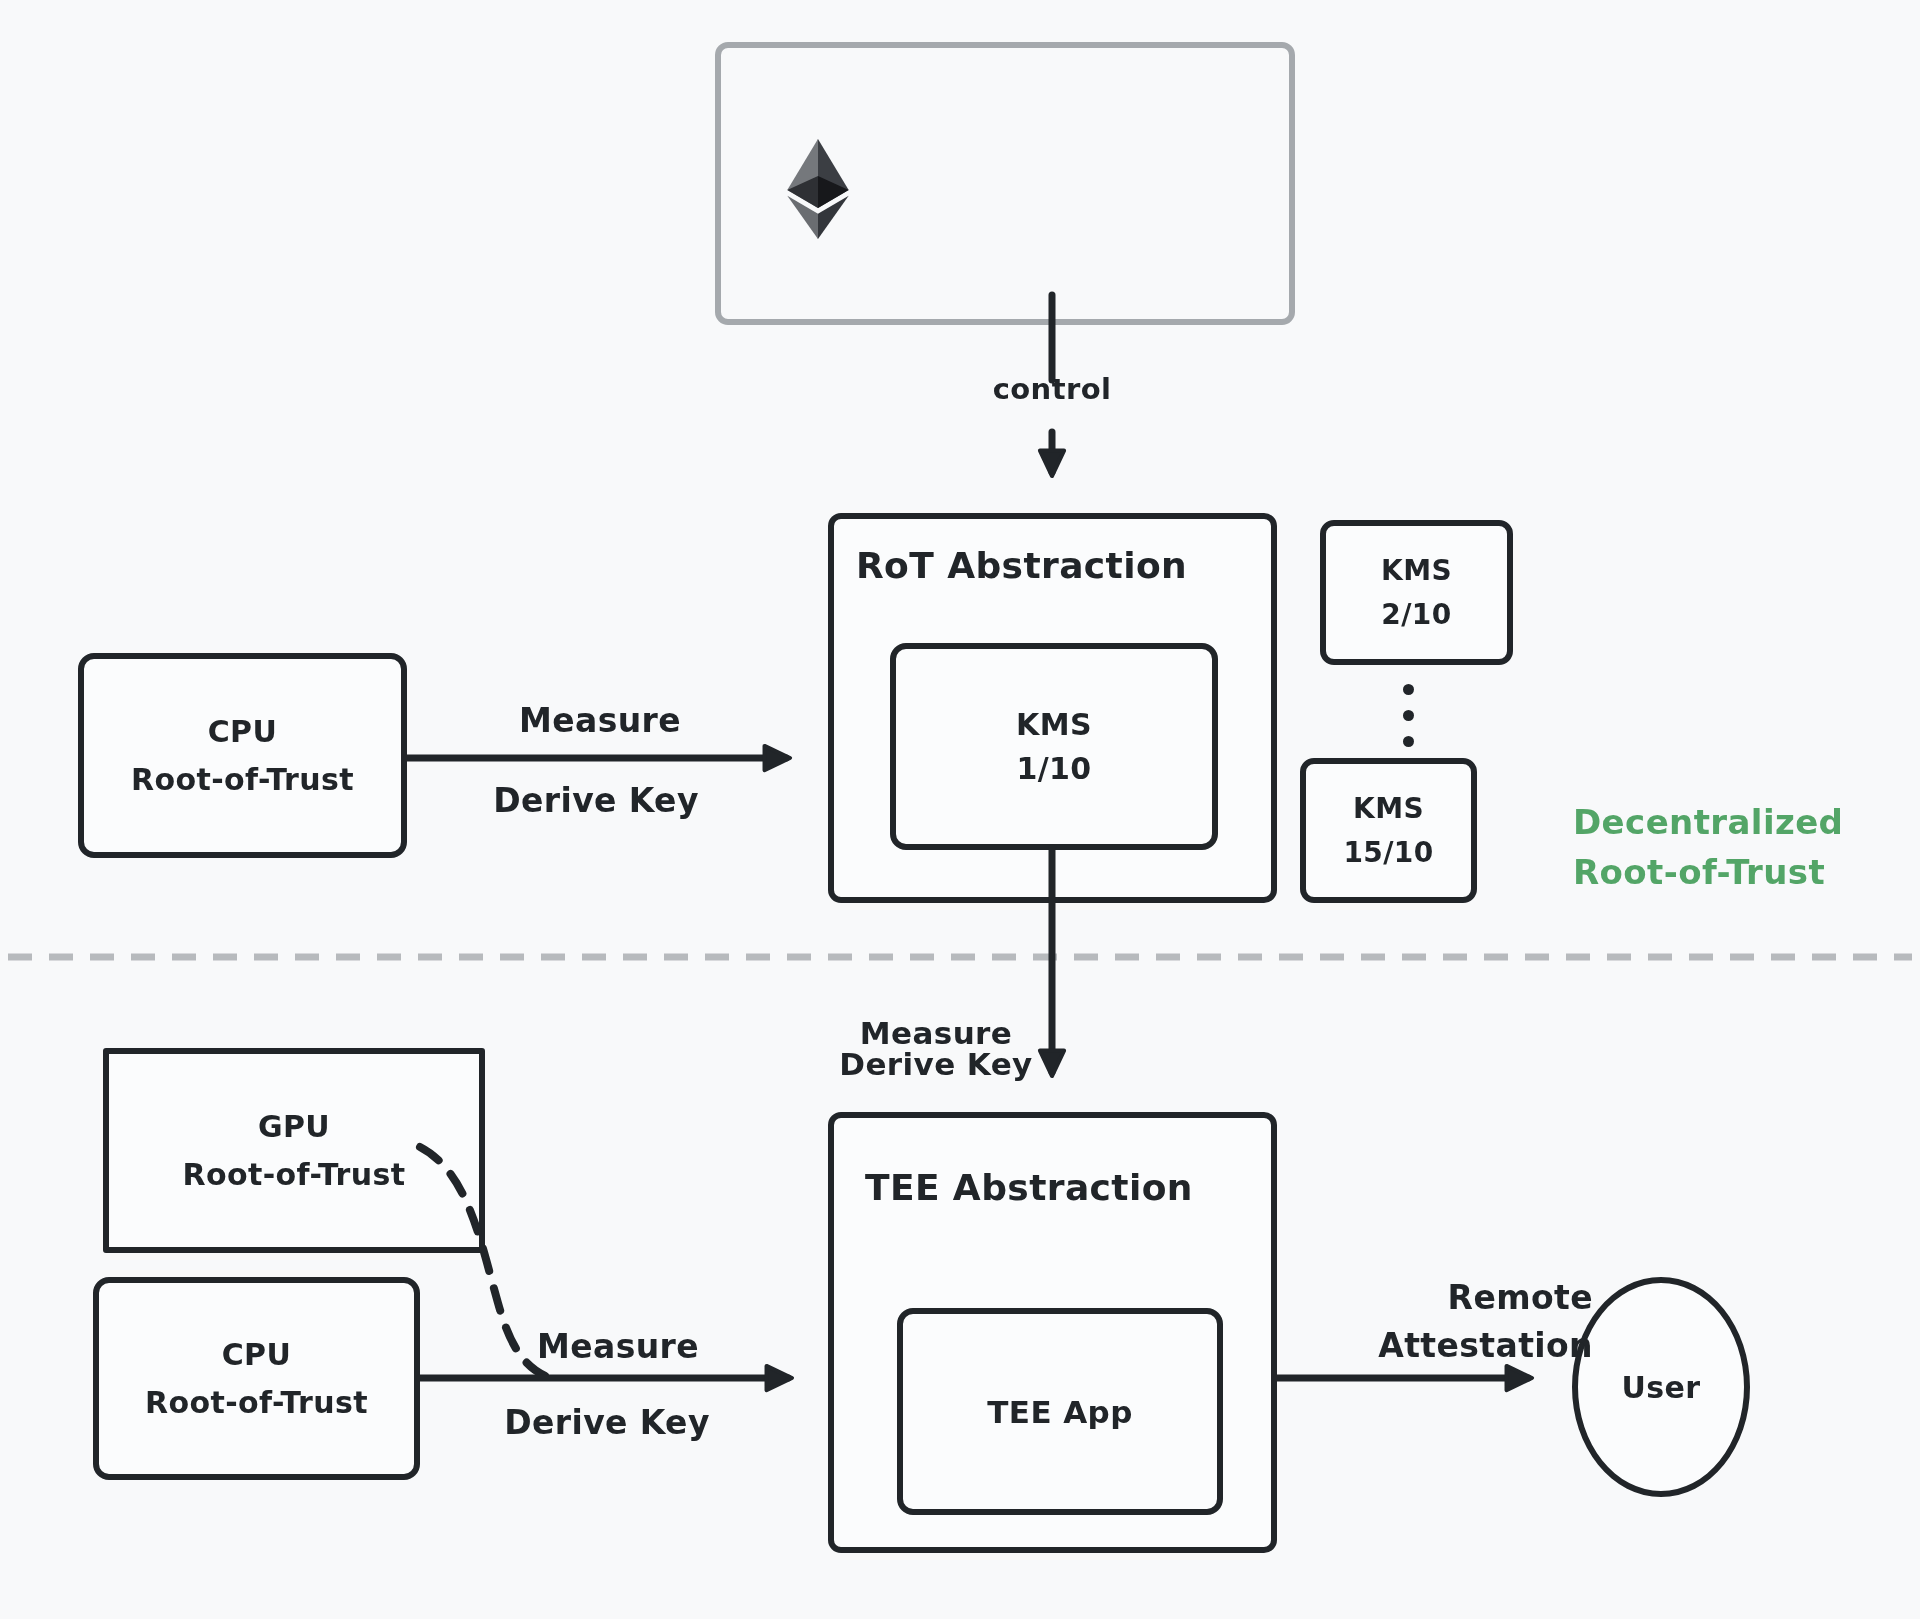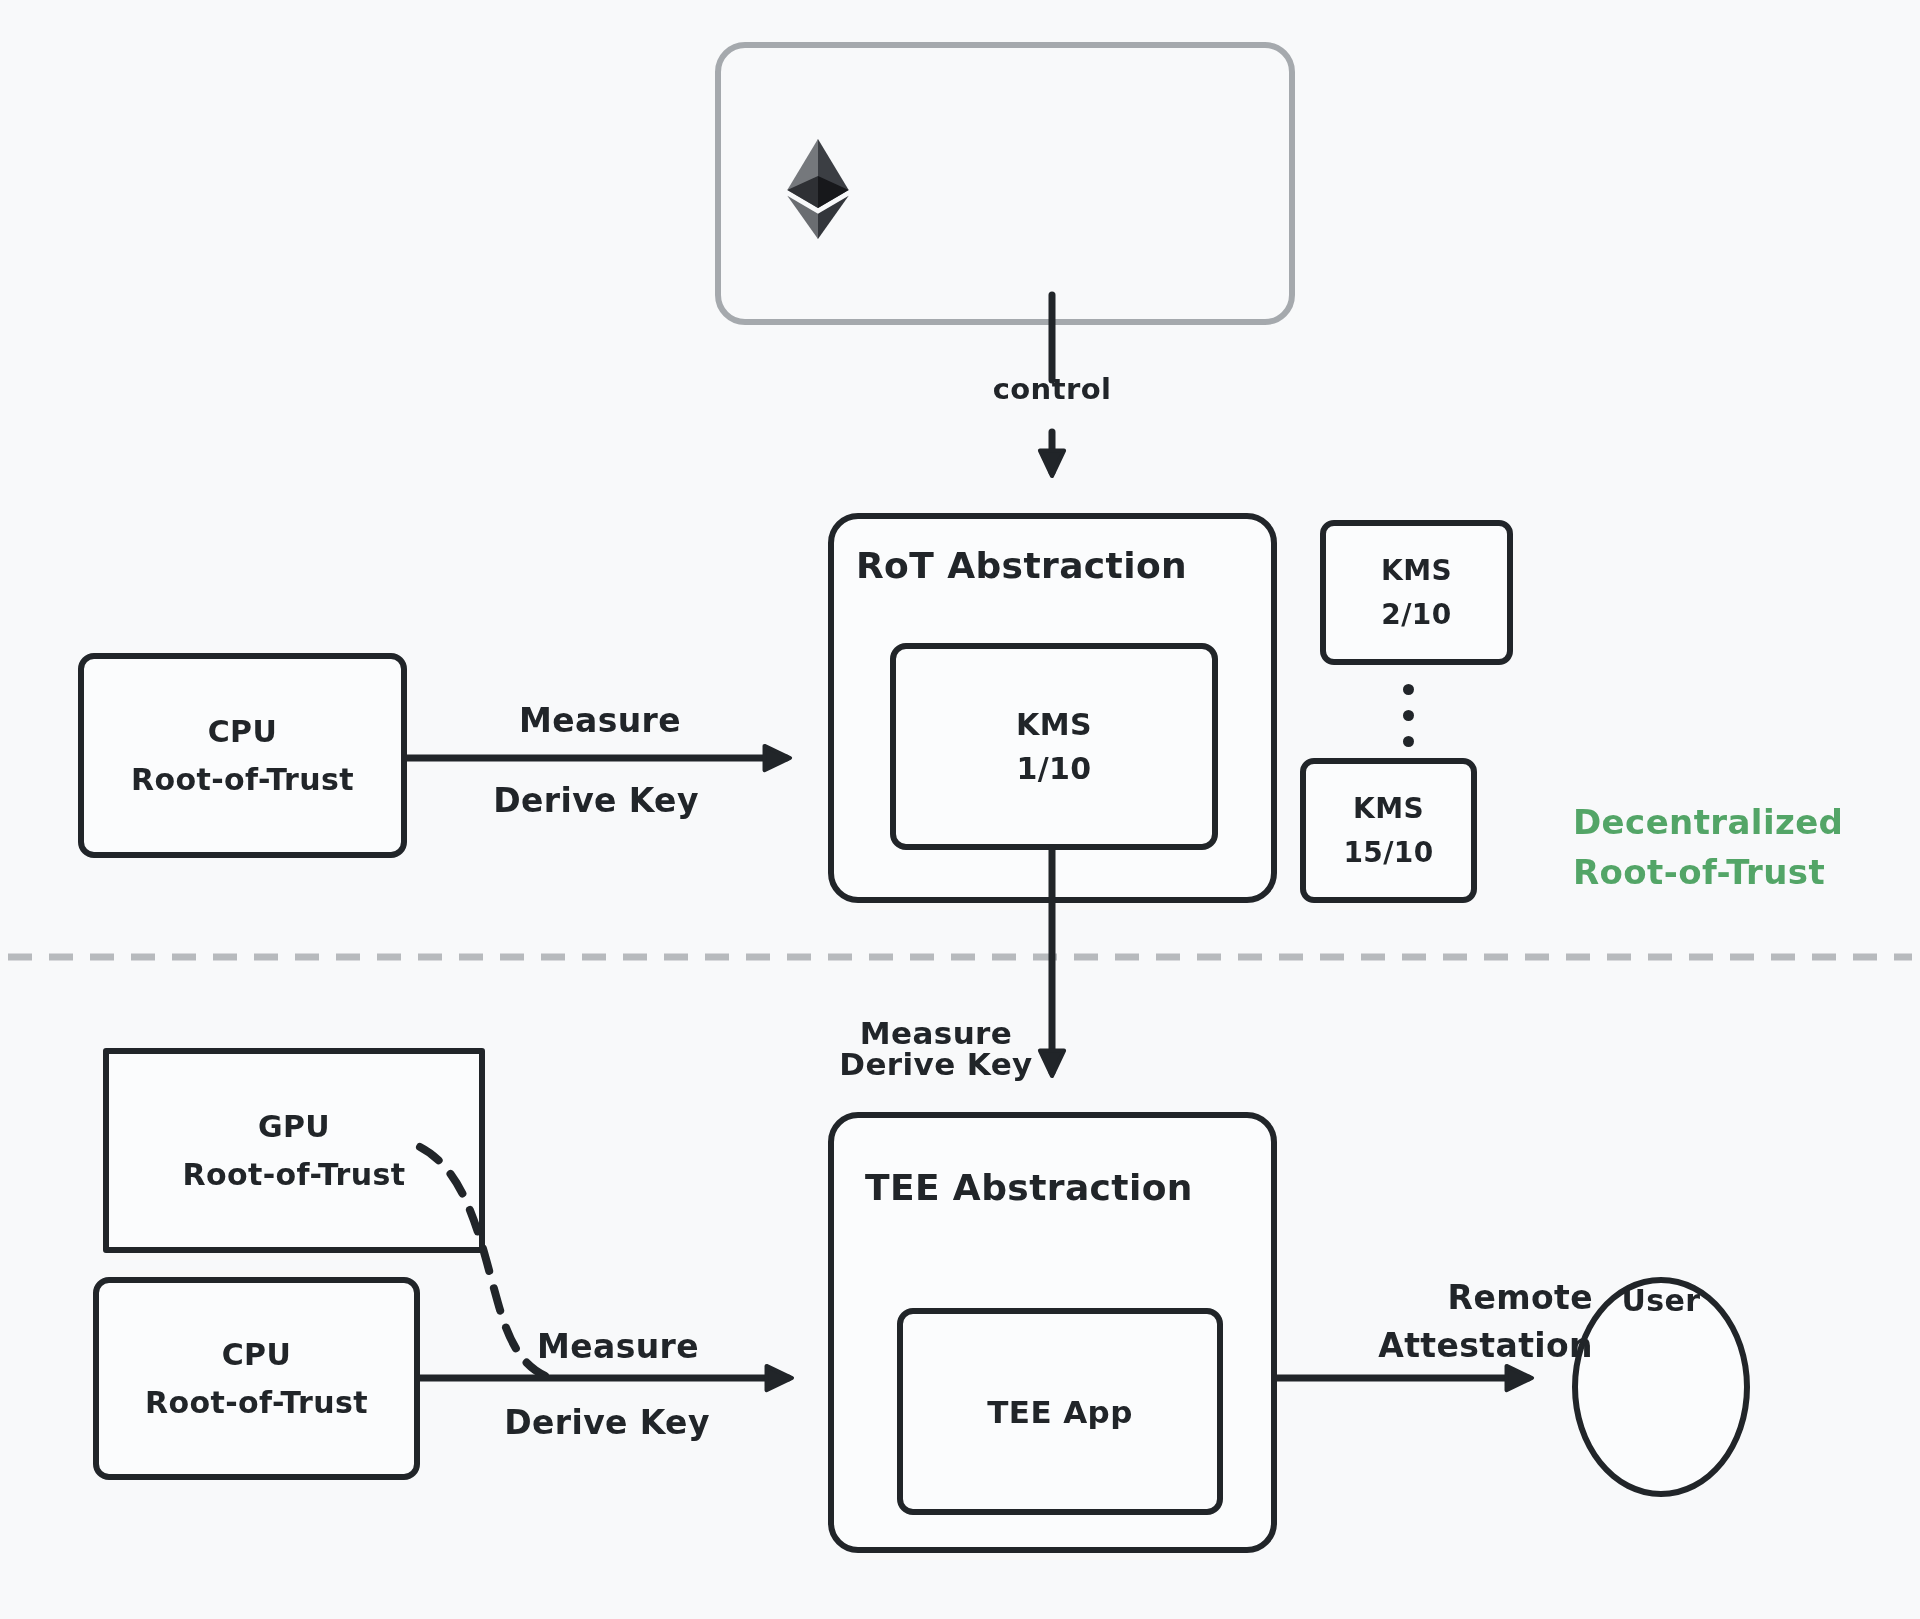--- a/index.html
+++ b/index.html
@@ -7,40 +7,40 @@
     --boxfill:#fbfcfd;
   }
   *{box-sizing:border-box;margin:0;padding:0}
   html,body{width:1920px;height:1619px;background:var(--bg);overflow:hidden;
     font-family:"DejaVu Sans","Liberation Sans",sans-serif;color:var(--ink);}
   .canvas{position:relative;width:1920px;height:1619px;background:var(--bg);}
   .edges{position:absolute;left:0;top:0;z-index:5;pointer-events:none;}
   .edge{stroke:var(--ink);stroke-width:7;fill:none;stroke-linecap:round;stroke-linejoin:round;}
   .edge.dashedcurve{stroke-width:8;stroke-dasharray:23 18;}
   .divider{stroke:var(--divider);stroke-width:7;stroke-dasharray:24 17;fill:none;}
-  .box{position:absolute;border:6px solid var(--ink);border-radius:30px;background:var(--boxfill);z-index:2;}
+  .box{position:absolute;border:6px solid var(--ink);border-radius:13px;background:var(--boxfill);z-index:2;}
   .box.gray{border-color:var(--muted);background:var(--bg);}
   .box.inner-gray{border-color:var(--muted);background:var(--boxfill);border-radius:14px;}
   .center-col{display:flex;flex-direction:column;justify-content:center;
     width:100%;height:100%;text-align:center;}
   .t{font-weight:bold;letter-spacing:.4px;}
   .fs-box{font-size:30px;line-height:48px;}
   .fs-kms{font-size:30px;line-height:44px;}
   .fs-side{font-size:28px;line-height:44px;}
   .lbl{position:absolute;font-weight:bold;letter-spacing:.4px;z-index:6;font-size:33px;line-height:40px;text-align:center;}
   .lbl.small{font-size:29px;line-height:36px;}
   .lbl.tight{line-height:31px;font-size:31px;}
   .lbl.left{text-align:right;line-height:48px;}
   .green-lbl{position:absolute;color:var(--green);font-weight:bold;font-size:34px;line-height:50px;
     letter-spacing:.4px;z-index:6;text-align:left;}
   .headline{position:absolute;font-weight:bold;font-size:36px;letter-spacing:.4px;line-height:44px;}
   .dots{position:absolute;display:flex;flex-direction:column;gap:15px;z-index:2;}
   .dots span{width:11px;height:11px;border-radius:50%;background:var(--ink);}
   .ellipse{position:absolute;border:6px solid var(--ink);border-radius:50%;background:var(--boxfill);
-    display:flex;align-items:flex-start;justify-content:center;z-index:2;}
+    display:flex;align-items:center;justify-content:center;z-index:2;}
   .ethlogo{position:absolute;z-index:3;}
 </style>
 </head>
 <body>
 
 <div class="canvas">
 
   <svg class="edges" width="1920" height="1619" viewBox="0 0 1920 1619">
     <defs>
       <marker id="ah" viewBox="0 0 12 12" refX="9.5" refY="6" markerWidth="4.6" markerHeight="4.6" orient="auto-start-reverse">

